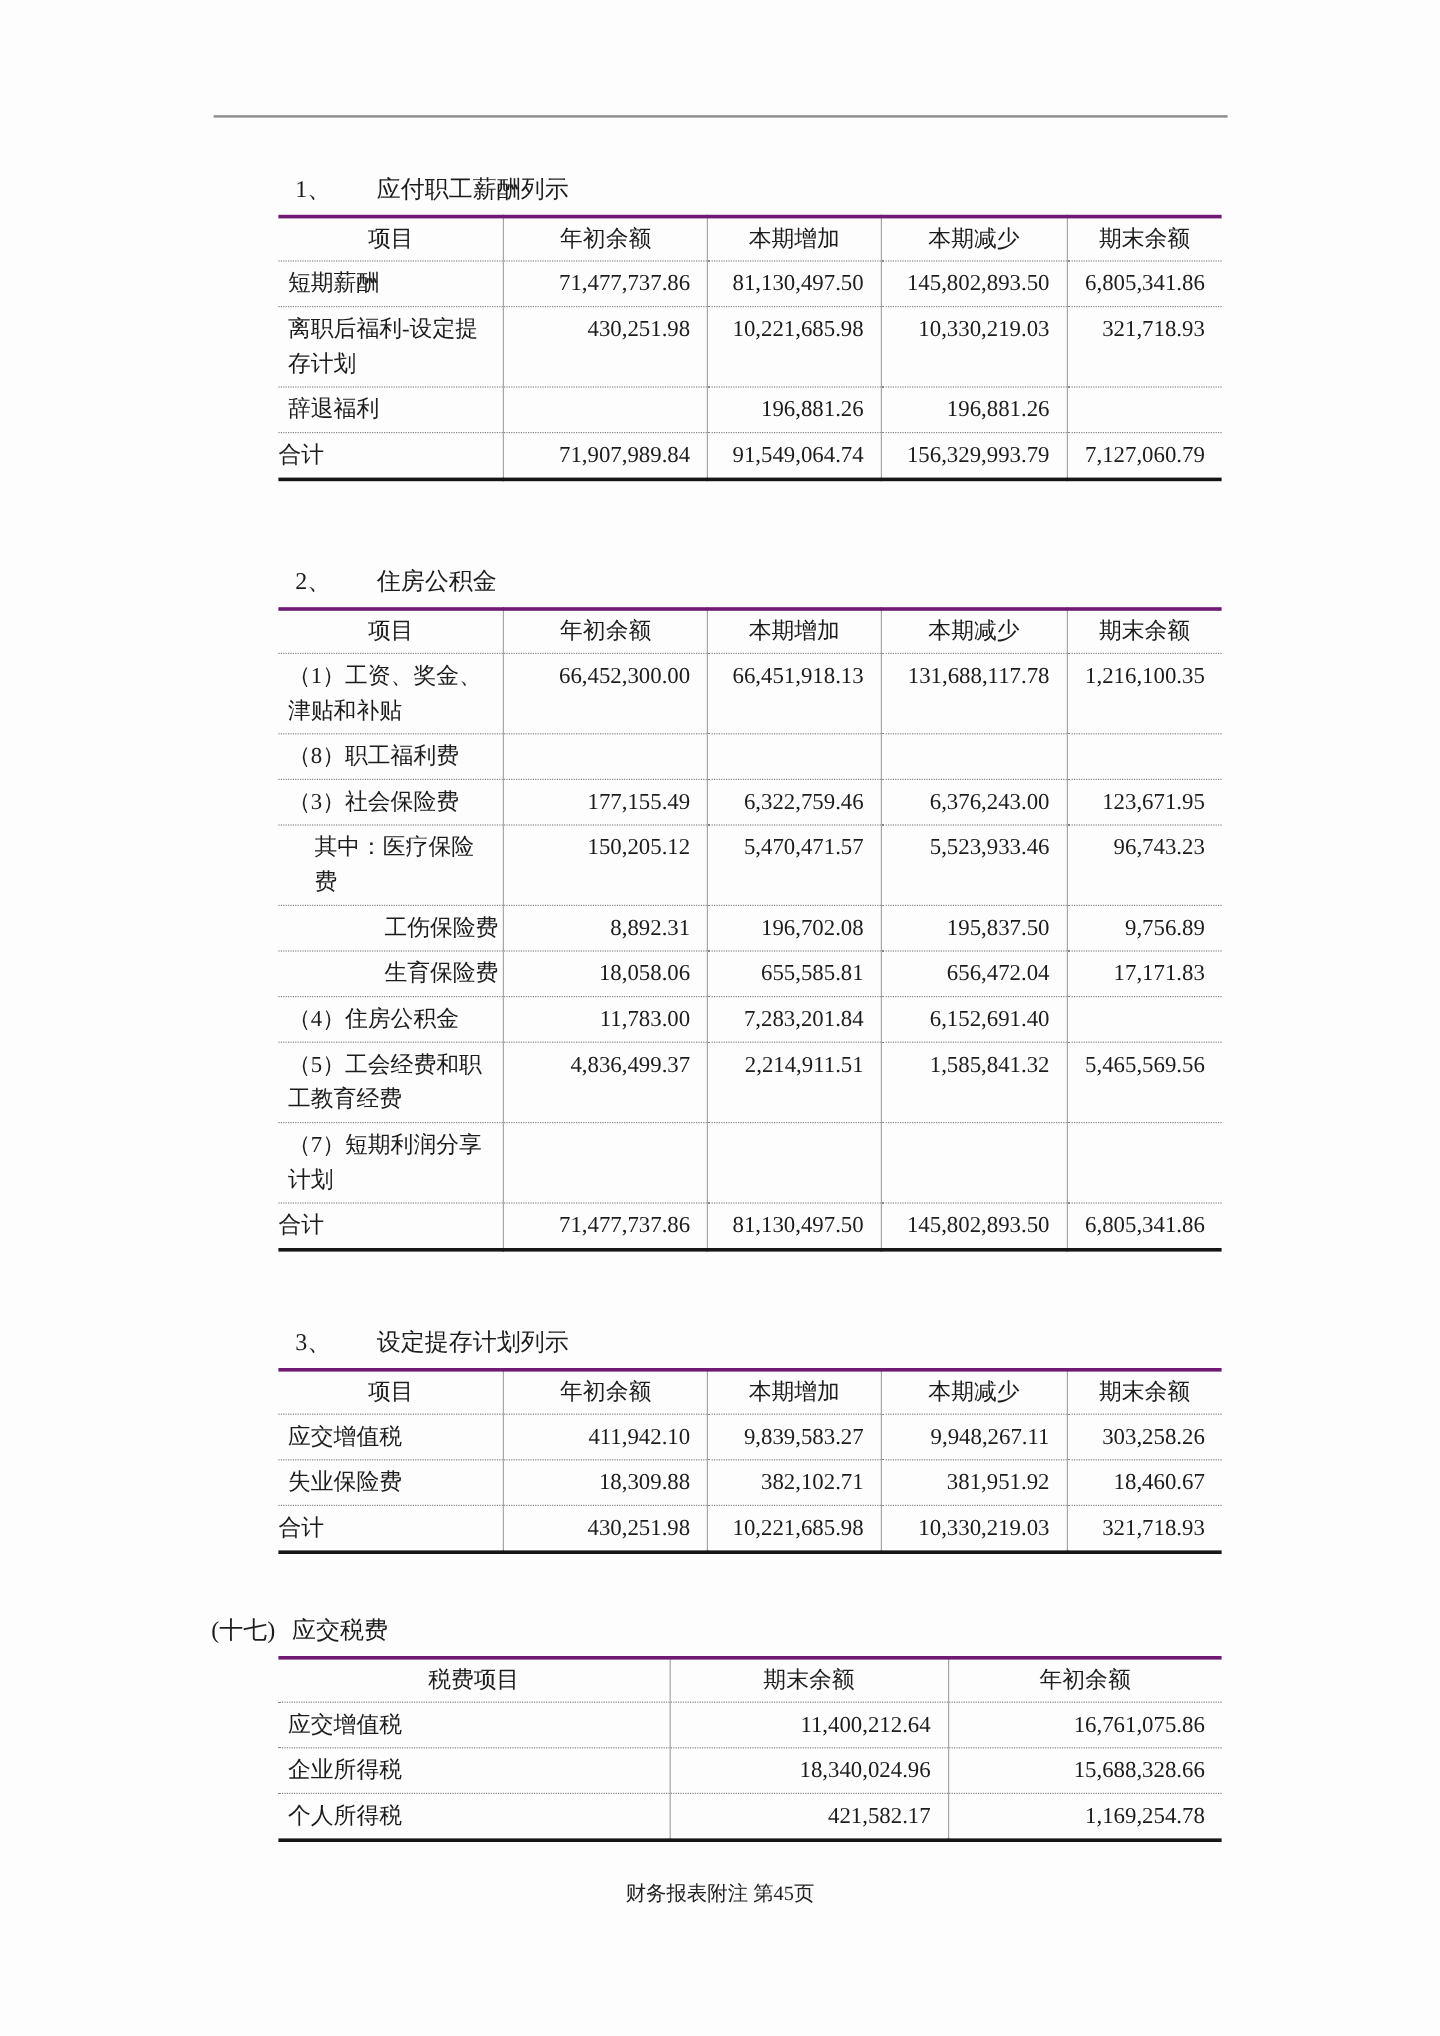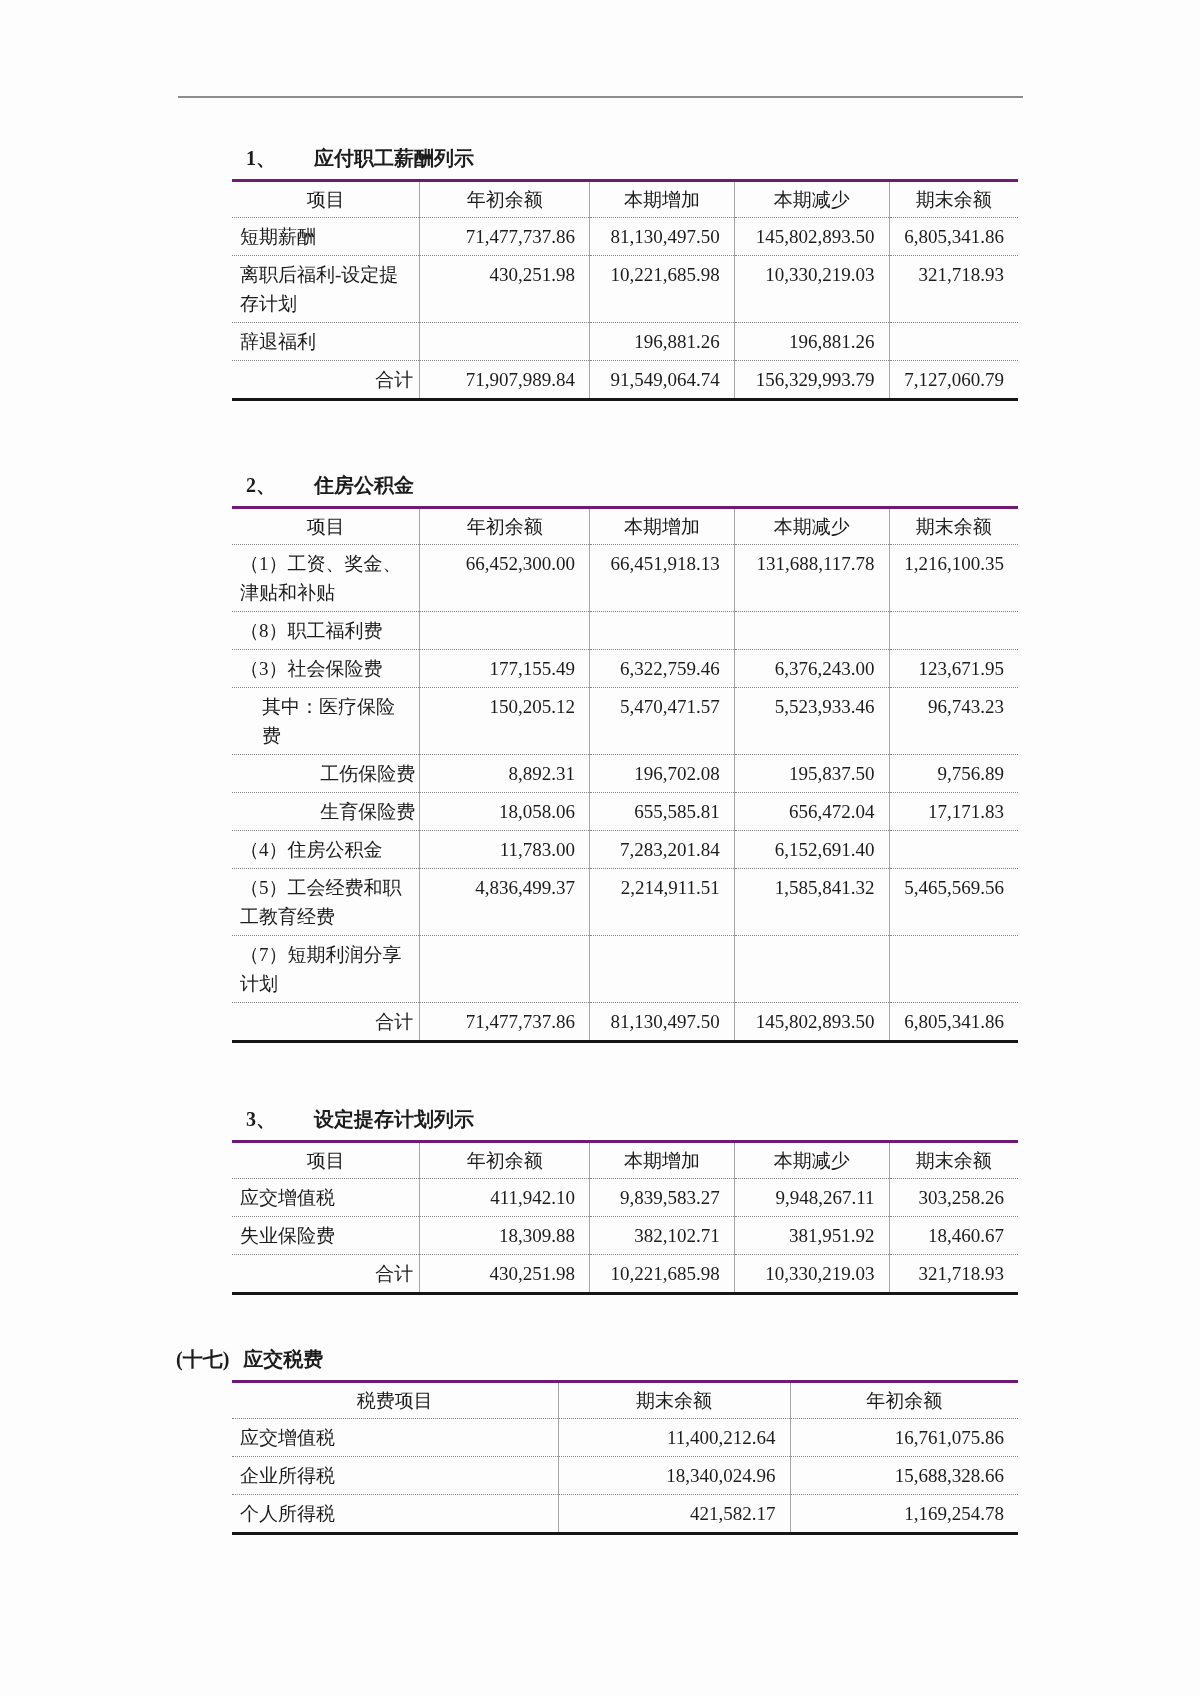--- a/index.html
+++ b/index.html
@@ -11,21 +11,21 @@
     color:#1c1c1c;
     overflow:hidden;
   }
   .top-rule {
     position:absolute; top:96px; left:178px;
     width:845px; height:2px; background:#8d8d8d;
   }
   .content {
     position:absolute; top:0; left:232px; width:786px;
   }
-  .sec-head { font-size:20px; font-weight:bold; margin-left:14px; margin-bottom:9px; line-height:24px; }
+  .sec-head { font-size:20px; font-weight:normal; margin-left:14px; margin-bottom:9px; line-height:24px; }
   .sec-head .sec-num { display:inline-block; margin-right:38px; }
   .sec-head.first { margin-top:146px; }
   .sec-head.second { margin-top:72px; }
   .sec-head.third { margin-top:64px; }
   .sec-head.tax { margin-top:52px; margin-left:-56px; }
   .sec-head.tax .sec-num { margin-right:14px; }
 
   table {
     width:100%;
     border-collapse:collapse;
@@ -44,21 +44,21 @@
     text-align:center;
     padding:3px 4px;
     border-bottom:1px dotted #858585;
   }
   td { padding:4px 4px; }
   tbody tr + tr td { border-top:1px dotted #858585; }
   th + th, td + td { border-left:1px solid #a6a6a6; }
 
   td.c0 { text-align:left; padding-left:8px; padding-right:6px;font-family:Liberation Serif, serif; }
   td.num { text-align:right; padding-right:14px; padding-left:4px; }
-  tr.total td.c0 { text-align:right; padding-left:0; }
+  tr.total td.c0 { text-align:left; padding-left:0; }
   tr.sub td.c0 { padding-left:30px; }
   tr.sub2 td.c0 { text-align:right; padding-right:4px; }
 
   .footer {
     position:absolute; top:1566px; left:0; right:0;
     text-align:center; font-size:17px; color:#222;
   }
 </style>
 </head>
 <body>
@@ -289,13 +289,14 @@
           <tr>
             <td class="c0">个人所得税</td>
             <td class="num">421,582.17</td>
             <td class="num">1,169,254.78</td>
           </tr>
         </tbody>
     </table>
 
   </div>
 
+  <div class="footer">财务报表附注 第45页</div>
 </div>
 
 </body></html>

